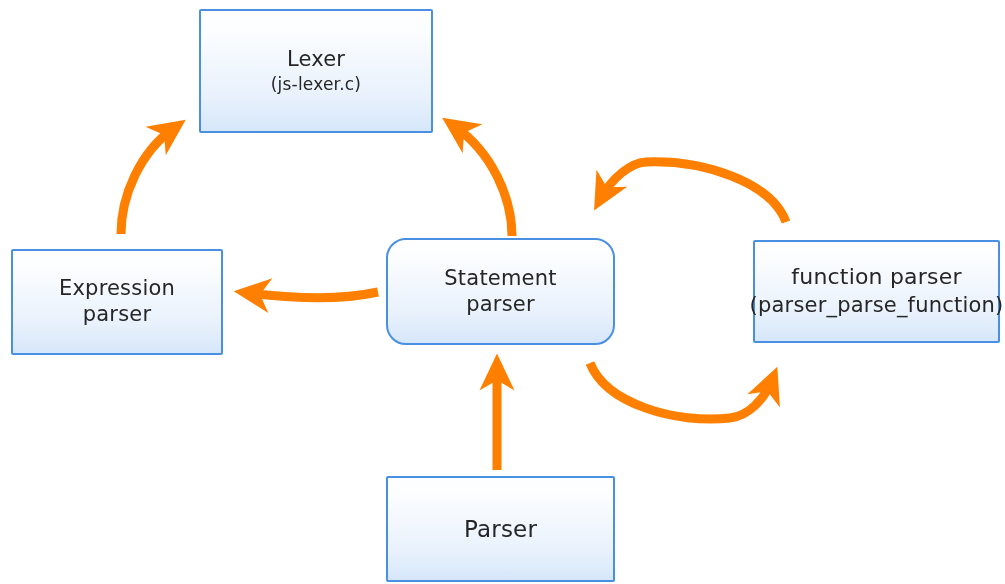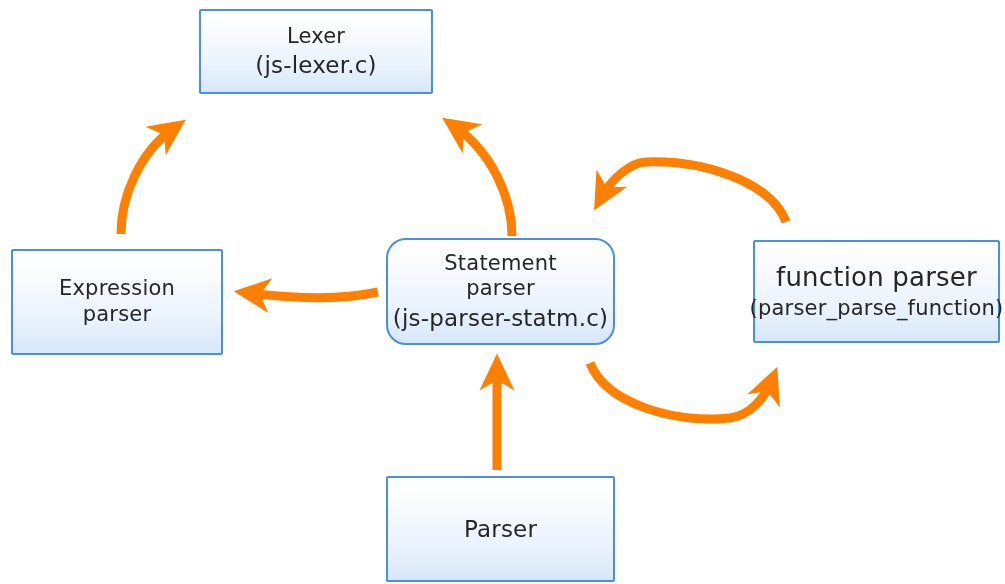--- a/index.html
+++ b/index.html
@@ -37,32 +37,32 @@
     text-align: center;
     line-height: 1.22;
     letter-spacing: 0.2px;
   }
   .node .title {
     font-size: 21px;
     font-weight: 400;
     white-space: pre-line;
   }
   .node .sub {
-    font-size: 23px;
+    font-size: 17px;
     font-weight: 400;
     margin-top: 2px;
   }
   
-  #node-lexer   { left: 199px; top: 9px;   width: 234px; height: 85px; }
+  #node-lexer   { left: 199px; top: 9px;   width: 234px; height: 124px; }
   #node-expr    { left: 11px;  top: 229px; width: 212px; height: 106px; margin-top: 20px; }
   #node-statm   { left: 386px; top: 238px; width: 229px; height: 107px; border-radius: 20px; }
   #node-func    { left: 753px; top: 240px; width: 247px; height: 103px; }
   #node-parser  { left: 386px; top: 476px; width: 229px; height: 106px; }
 
-  #node-func .title { font-size: 26px; }
+  #node-func .title { font-size: 22px; }
   #node-func .sub   { font-size: 21px; }
   #node-parser .title { font-size: 23px; }
 </style>
 </head>
 <body>
 
 <div id="canvas">
 
   <svg id="arrow-layer" viewBox="0 0 1005 584" xmlns="http://www.w3.org/2000/svg">
     <defs>
@@ -90,21 +90,20 @@
   </div>
 
   <div class="node" id="node-expr">
     <div class="title">Expression
 parser</div>
   </div>
 
   <div class="node" id="node-statm">
     <div class="title">Statement
 parser</div>
-    <div class="sub">(js-parser-statm.c)</div>
   </div>
 
   <div class="node" id="node-func">
     <div class="title">function parser</div>
     <div class="sub">(parser_parse_function)</div>
   </div>
 
   <div class="node" id="node-parser">
     <div class="title">Parser</div>
   </div>

